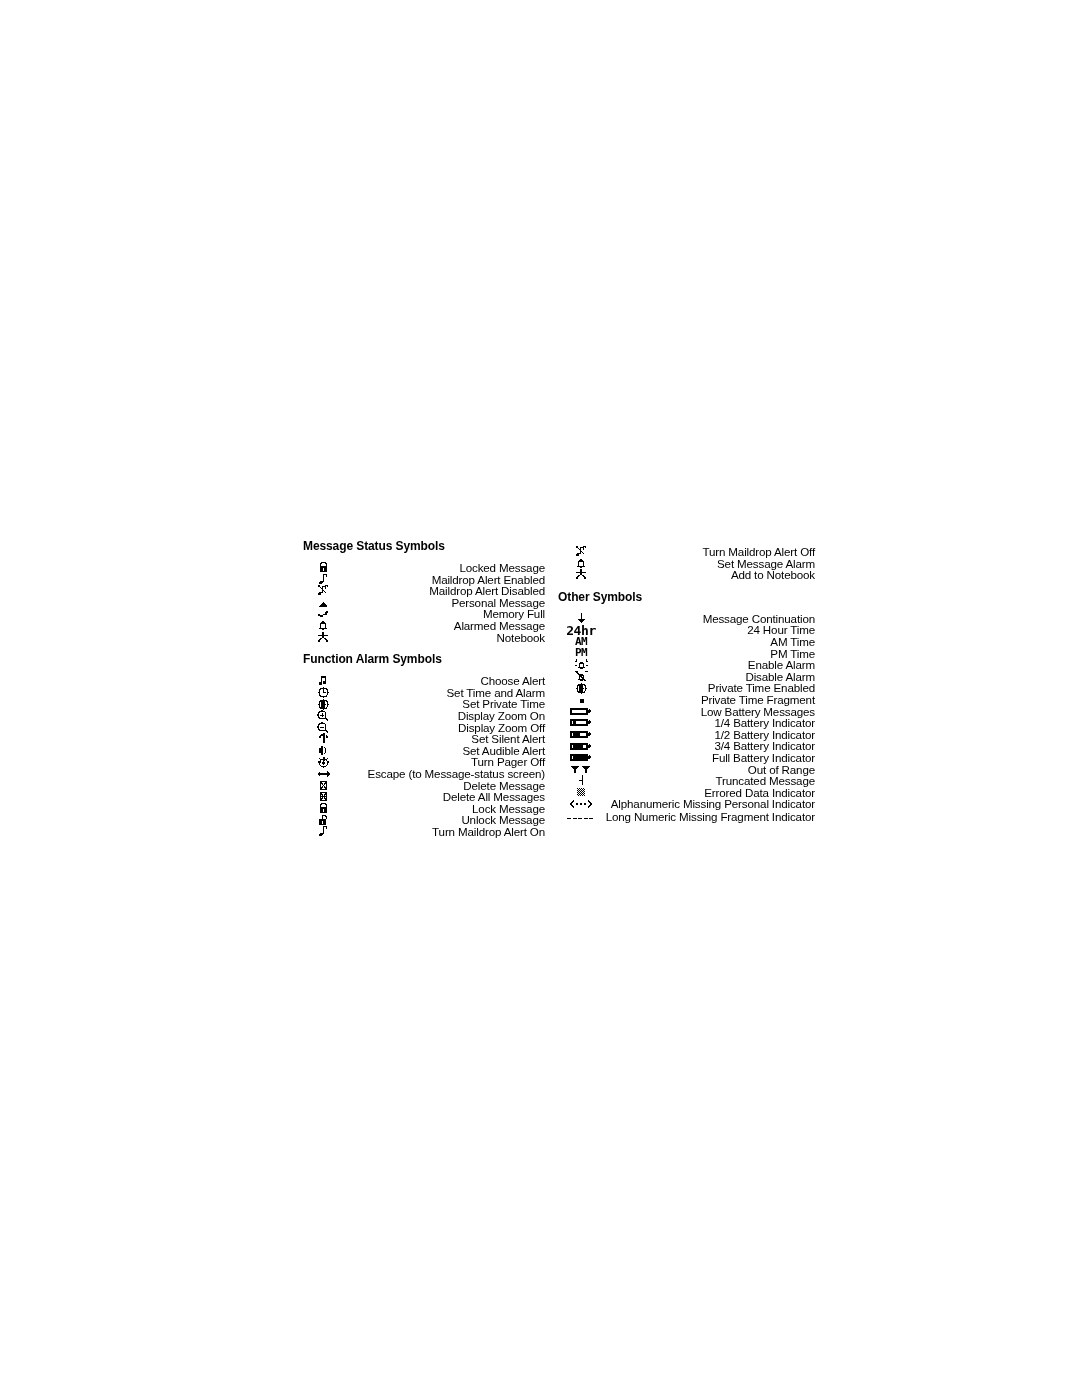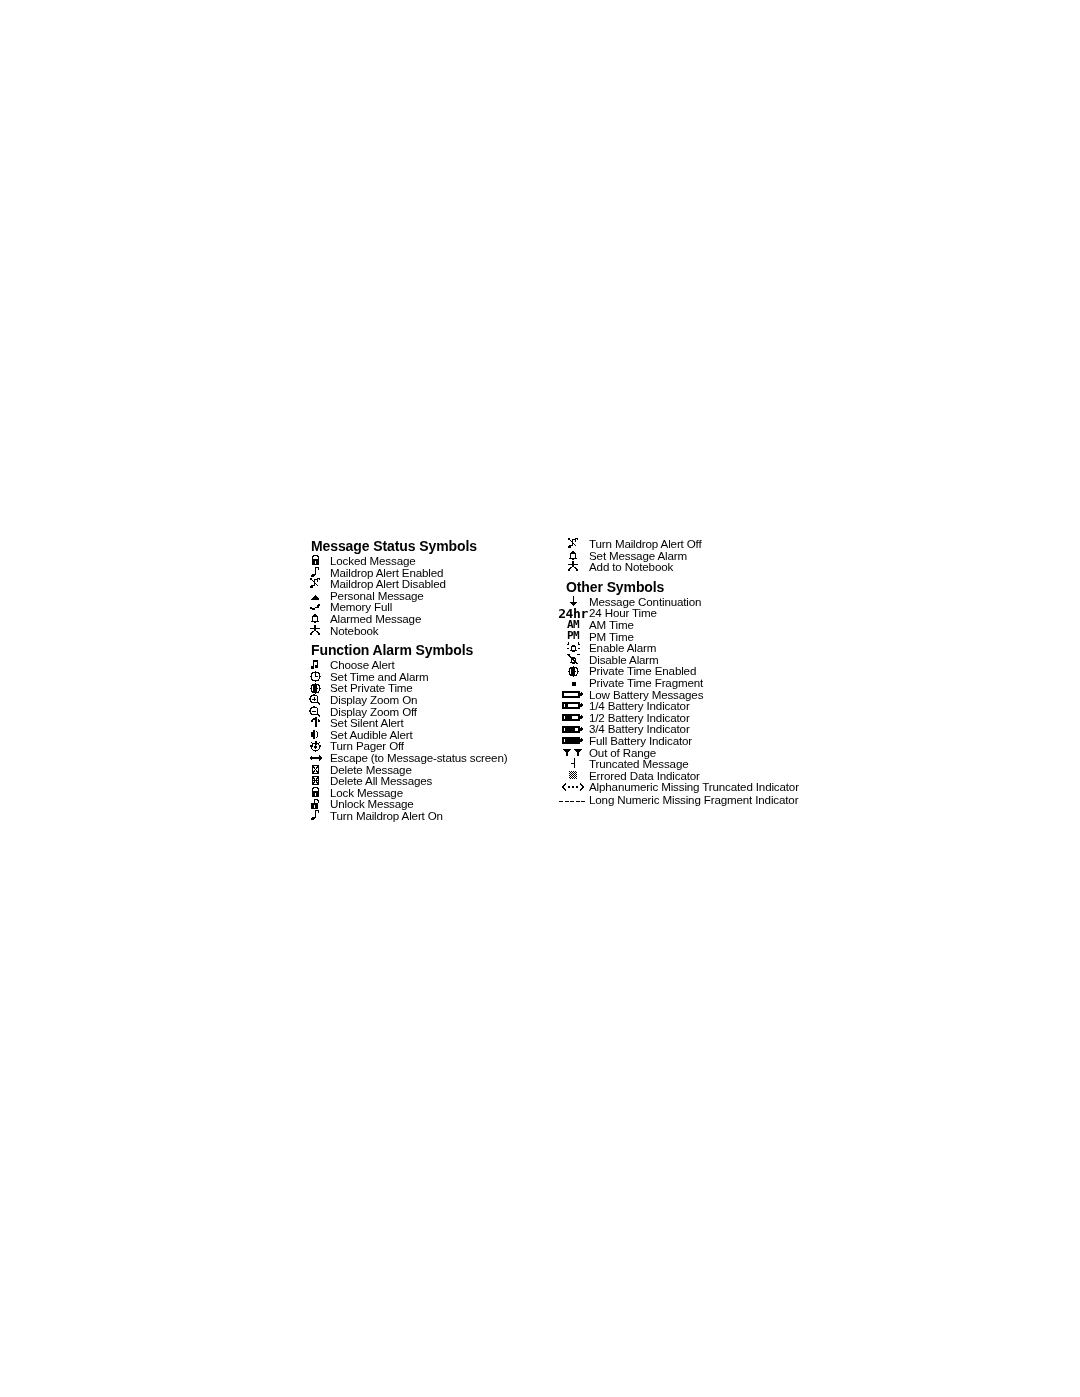--- a/index.html
+++ b/index.html
@@ -32,34 +32,35 @@
     width: 520px;
   }
   .col {
     position: absolute;
     top: 0;
   }
   .col-left  { left: 0px;   width: 250px; }
   .col-right { left: 255px; width: 265px; }
 
   h2.section-title {
-    font-size: 14px;
+    font-size: 12px;
     font-weight: bold;
     line-height: 16px;
-    margin: 0 0 1px 8px;
+    margin: 0 0 1px 0;
     padding: 0;
     letter-spacing: -0.1px;
     white-space: nowrap;
   }
   h2.gap-above { margin-top: 6px; }
 
   ul.sym-list {
     list-style: none;
-    margin: 0;
+    margin: 8px;
     padding: 0;
+    text-align: right;
   }
   ul.sym-list li {
     display: flex;
     align-items: flex-start;
     min-height: 11.6px;
     line-height: 11.6px;
     margin: 0;
     padding: 0;
   }
   .glyph {
@@ -538,21 +539,21 @@
         <li>
           <span class="glyph" style="align-items:flex-start;padding-top:1px;">
             <svg width="24" height="11" viewBox="0 0 24 11">
                 <path d="M5 1L0 5l5 4V7.5L2.5 5 5 2.5z" fill="#000"></path>
                 <path d="M19 1l5 4-5 4V7.5L21.5 5 19 2.5z" fill="#000"></path>
                 <rect x="7" y="4" width="2.4" height="2.4" fill="#000"></rect>
                 <rect x="11" y="4" width="2.4" height="2.4" fill="#000"></rect>
                 <rect x="15" y="4" width="2.4" height="2.4" fill="#000"></rect>
               </svg>
           </span>
-          <span class="label wrap">Alphanumeric Missing Truncated
+          <span class="label wrap">Alphanumeric Missing Personal
 Indicator</span>
         </li>
         <li>
           <span class="glyph" style="align-items:flex-start;padding-top:5px;">
             <svg width="28" height="6" viewBox="0 0 28 6">
                 <g fill="#000">
                   <rect x="0" y="2" width="4" height="1.4"></rect>
                   <rect x="5.5" y="2" width="4" height="1.4"></rect>
                   <rect x="11" y="2" width="4" height="1.4"></rect>
                   <rect x="16.5" y="2" width="4" height="1.4"></rect>

